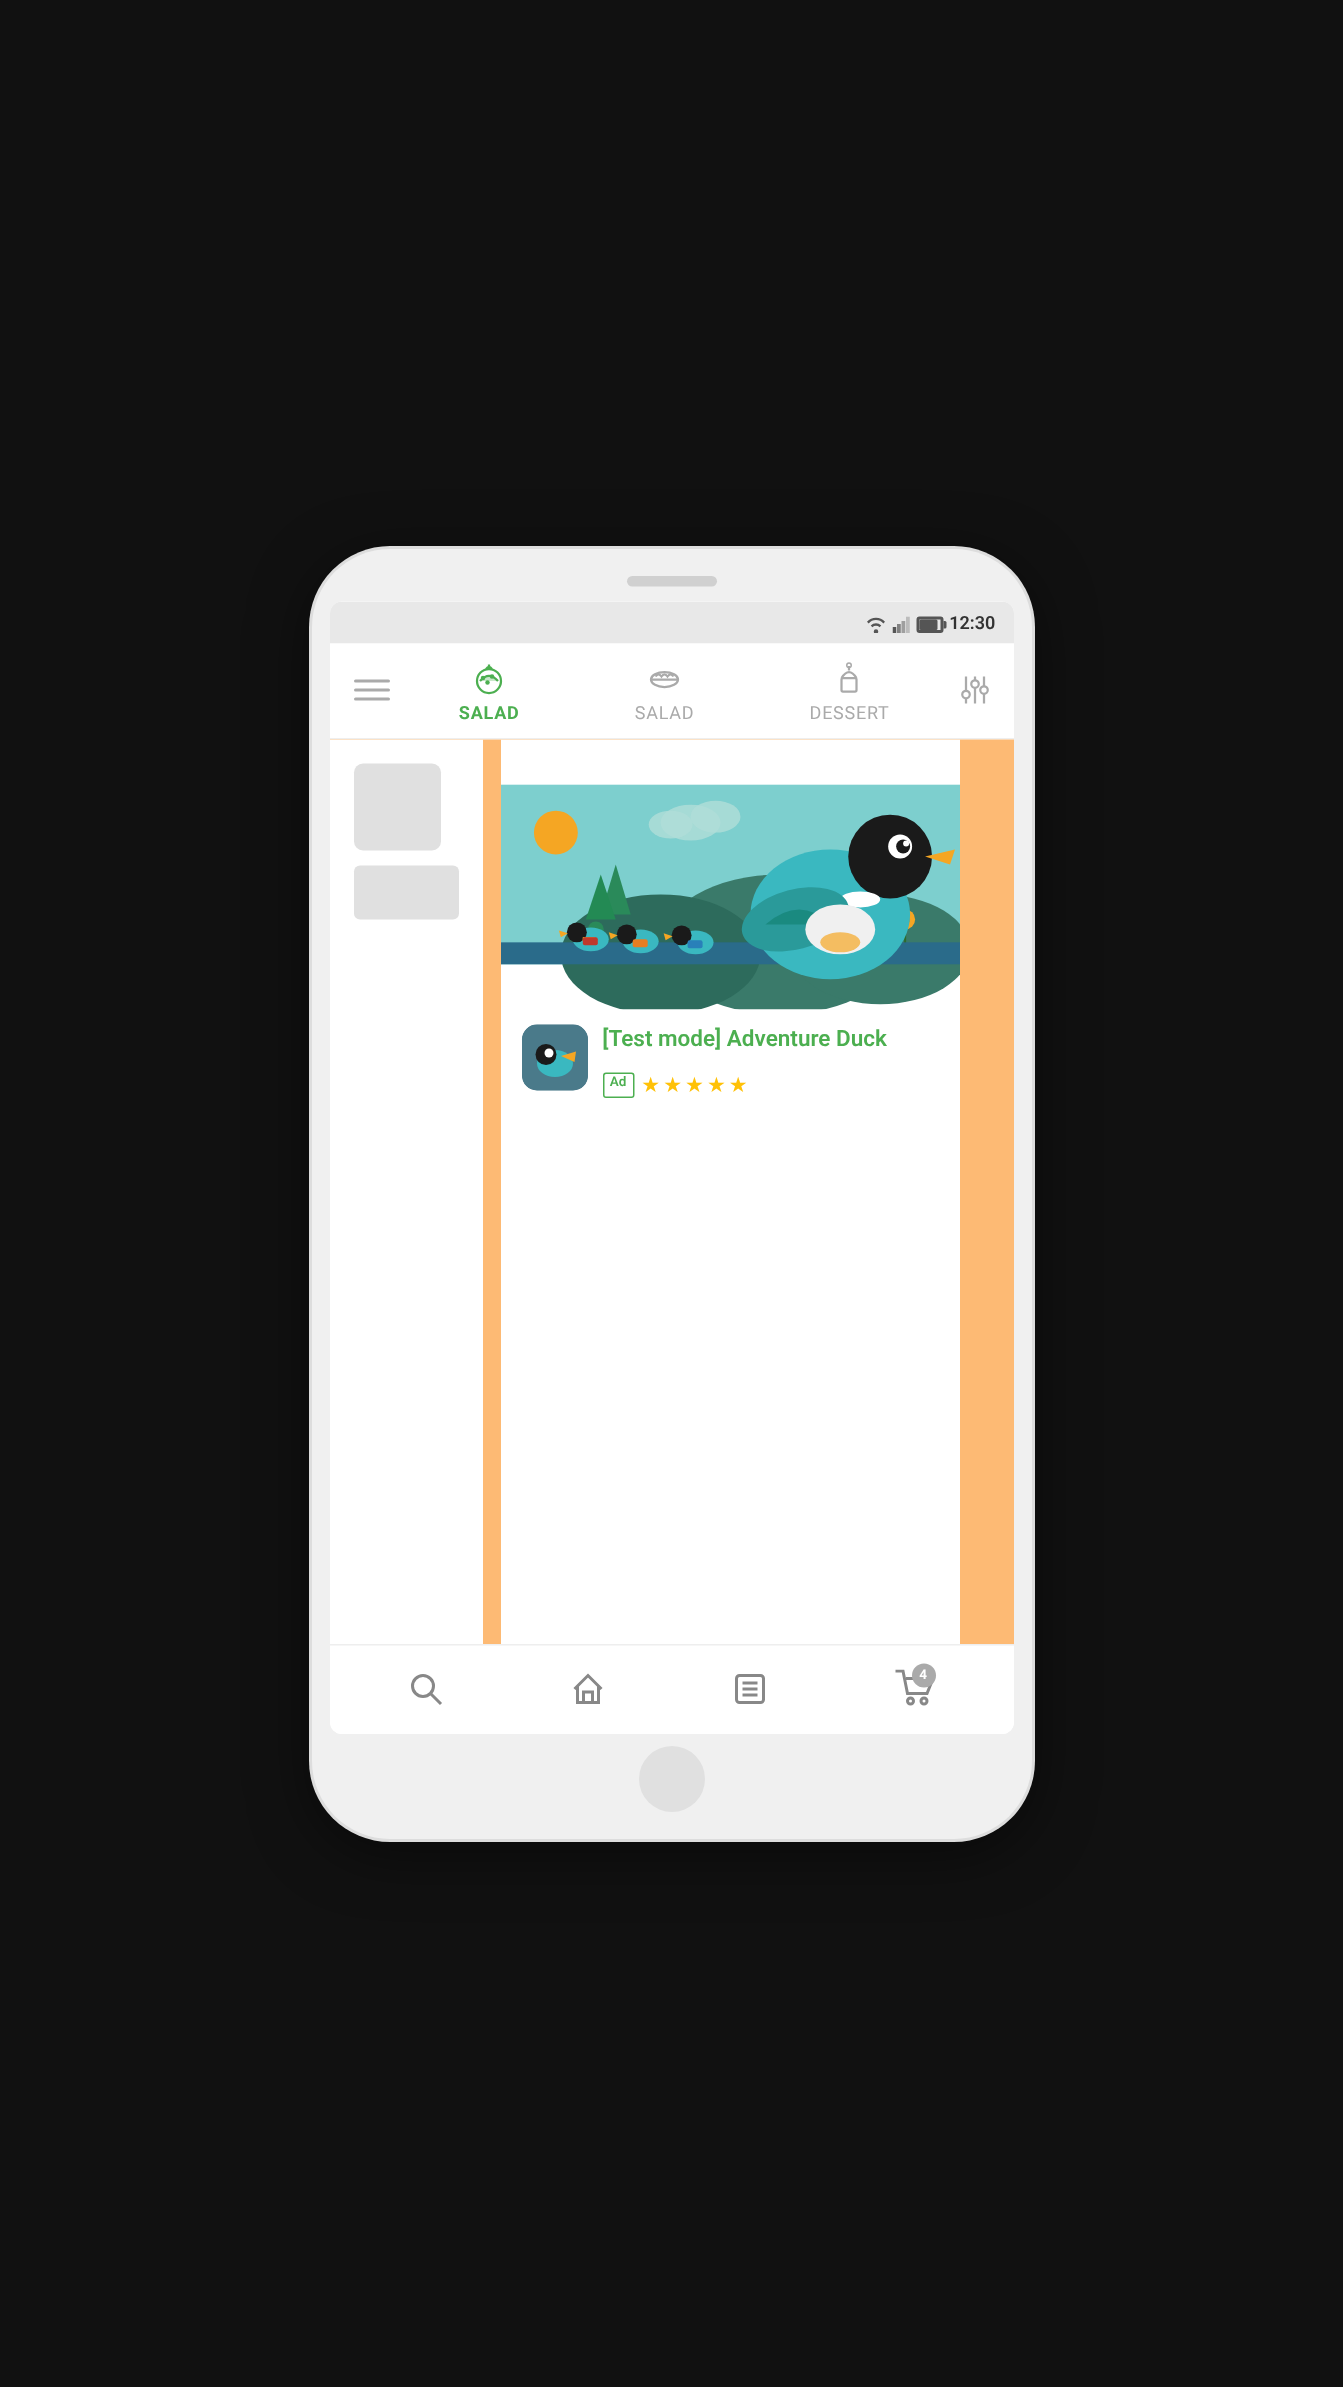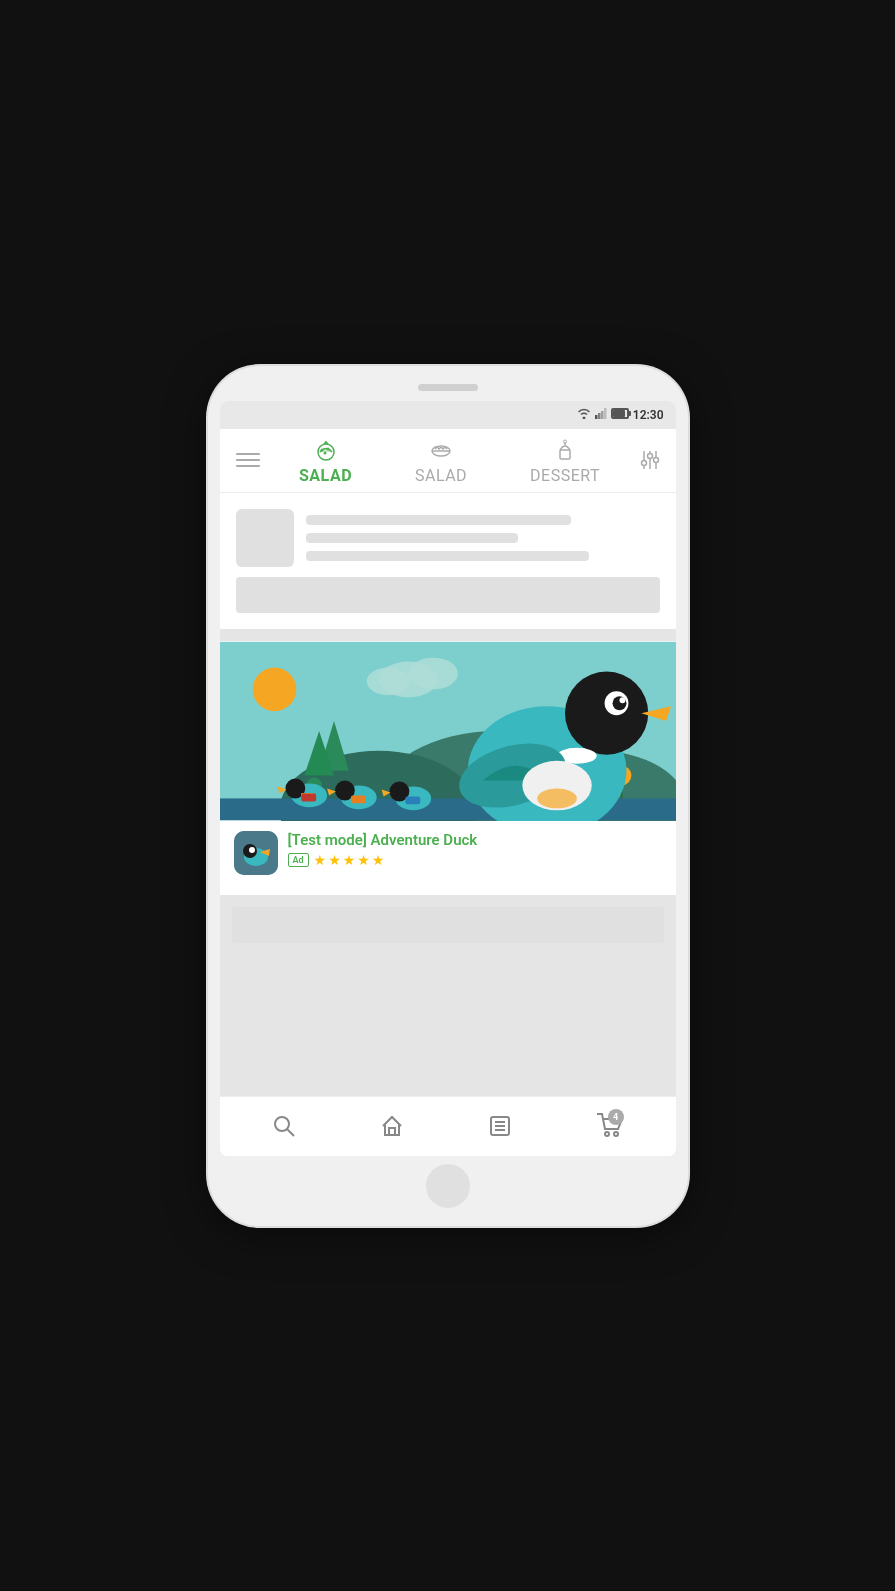--- a/index.html
+++ b/index.html
@@ -48,21 +48,21 @@
       background: #e8e8e8;
       height: 28px;
       display: flex;
       align-items: center;
       justify-content: flex-end;
       padding: 0 12px;
       gap: 6px;
     }
     .status-icons {
       display: flex;
-      align-items: flex-start;
+      align-items: flex-end;
       gap: 4px;
     }
     .wifi-icon {
       width: 14px;
       height: 11px;
     }
     .signal-icon {
       width: 12px;
       height: 11px;
     }
@@ -130,21 +130,21 @@
       flex-direction: column;
       align-items: center;
       gap: 2px;
       cursor: pointer;
     }
     .nav-tab.active .tab-label {
       color: #4caf50;
       font-weight: 700;
     }
     .nav-tab .tab-label {
-      font-size: 16px;
+      font-size: 12px;
       color: #aaa;
       letter-spacing: 0.5px;
     }
     .nav-tab svg {
       width: 28px;
       height: 28px;
     }
 
     .filter-icon {
       width: 36px;
@@ -152,23 +152,23 @@
       display: flex;
       align-items: center;
       justify-content: center;
       cursor: pointer;
     }
 
     
     .content-area {
       flex: 1;
       overflow-y: auto;
-      background: #e5e5e5;
-      display: flex;
-      flex-direction: column;
+      background: #fdba74;
+      display: flex;
+      flex-direction: row;
       gap: 12px;
       padding: 0;
     }
 
     
     .skeleton-card {
       background: #fff;
       padding: 16px;
       display: flex;
       flex-direction: column;
@@ -255,23 +255,22 @@
 
     .ad-title {
       font-size: 15px;
       font-weight: 600;
       color: #4caf50;
       line-height: 1.2;
     }
 
     .ad-badge-stars {
       display: flex;
-      align-items: center;
       gap: 5px;
-      margin-top: 3px;
+      margin-top: 14px;
     }
 
     .ad-badge {
       font-size: 9px;
       color: #4caf50;
       border: 1px solid #4caf50;
       padding: 1px 4px;
       border-radius: 2px;
       font-weight: 600;
     }

